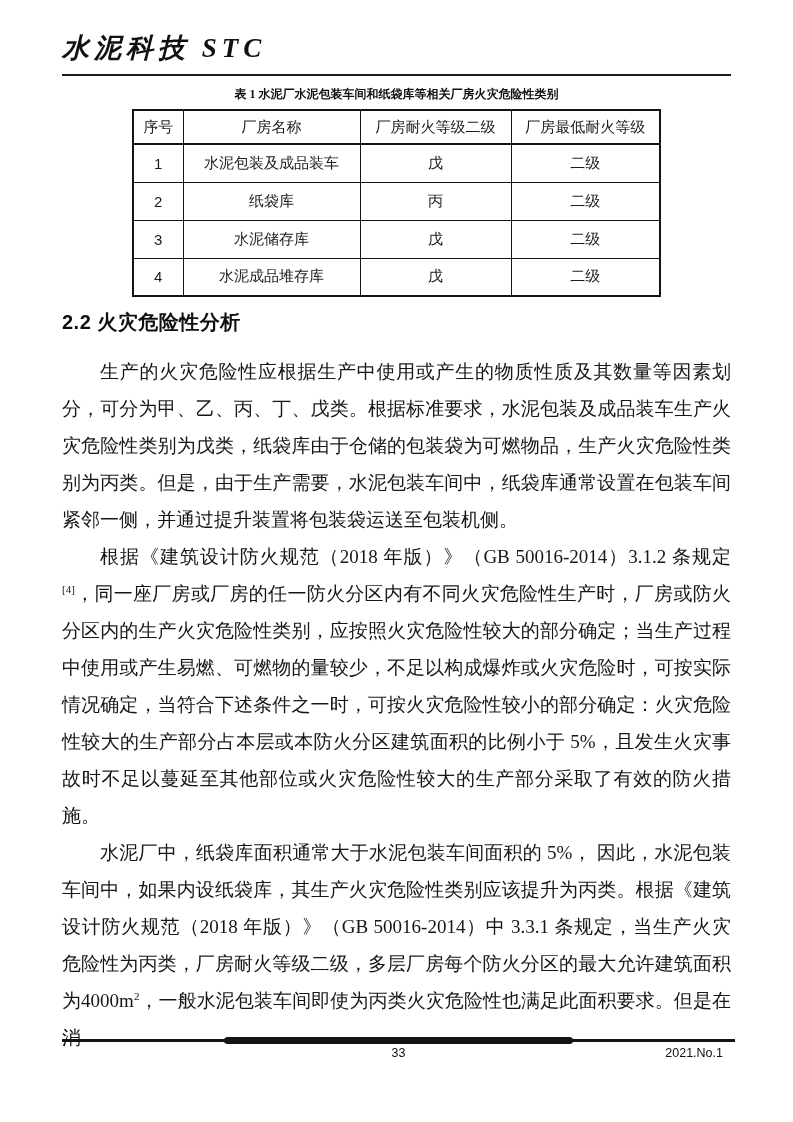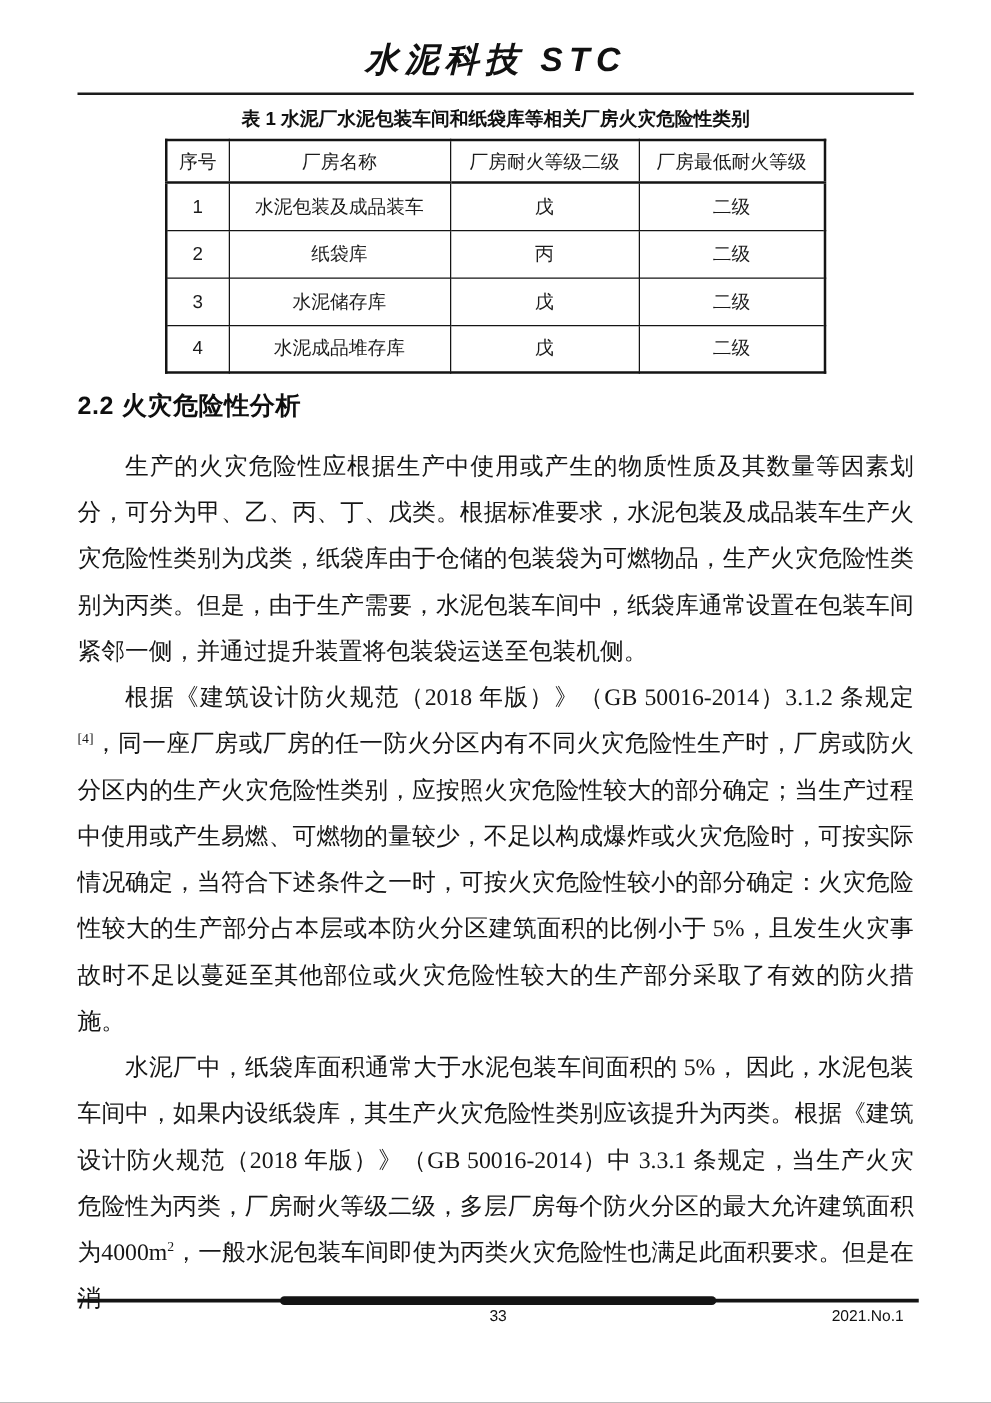--- a/index.html
+++ b/index.html
@@ -12,22 +12,22 @@
     background: #ffffff;
     color: #1a1a1a;
     overflow: hidden;
     font-family: "Liberation Serif", "DejaVu Serif", serif;
   }
   .content { padding: 0 62px; }
 
   
   .journal-title {
     padding-top: 30px;
-    text-align: center;
-    font-family: Liberation Sans, sans-serif;
+    text-align: left;
+    font-family: Liberation Serif, serif;
     font-style: italic;
     font-weight: bold;
     font-size: 27px;
     letter-spacing: 5px;
     color: #111;
   }
   .header-rule {
     margin-top: 8px;
     border-top: 2.5px solid #1c1c1c;
   }
@@ -45,23 +45,23 @@
     font-size: 11px;
     line-height: 0;
     vertical-align: 7px;
     letter-spacing: 0;
   }
 
   
   .table-caption {
     margin-top: 10px;
     text-align: center;
-    font-family: Liberation Sans, sans-serif;
+    font-family: Liberation Serif, serif;
     font-weight: bold;
-    font-size: 15px;
+    font-size: 12px;
     color: #111;
   }
   table.hazard-table {
     margin: 6px auto 0;
     width: 527px;
     border-collapse: collapse;
     font-family: "Liberation Sans", "DejaVu Sans", sans-serif;
     font-size: 15px;
     color: #1b1b1b;
     table-layout: fixed;

